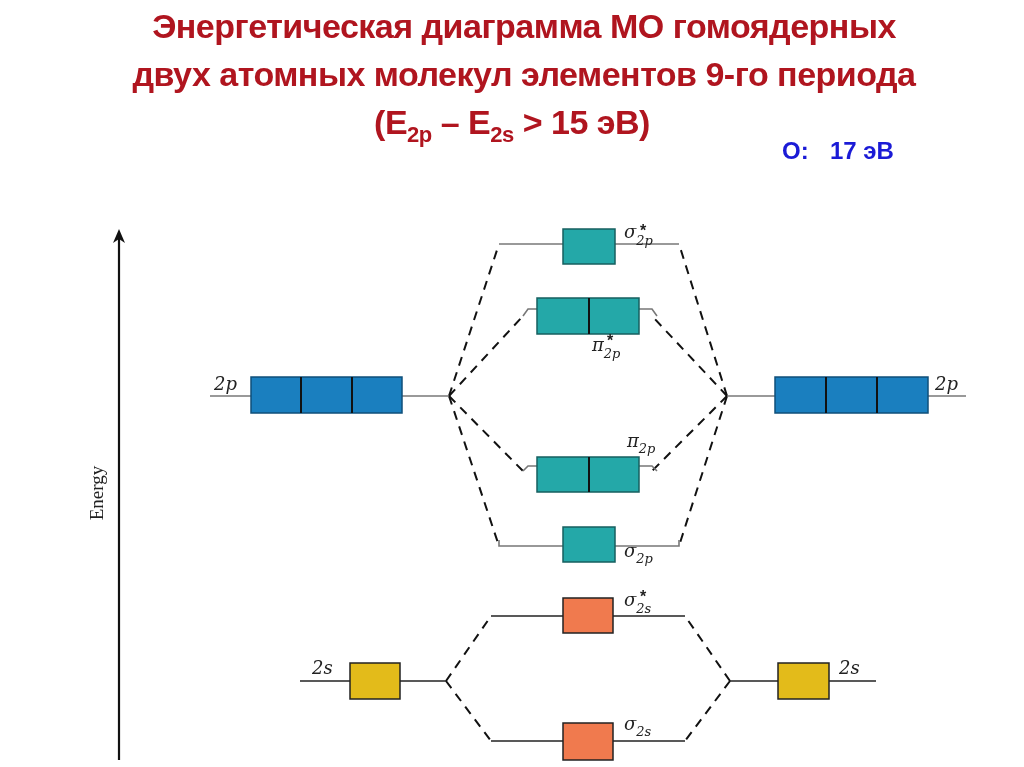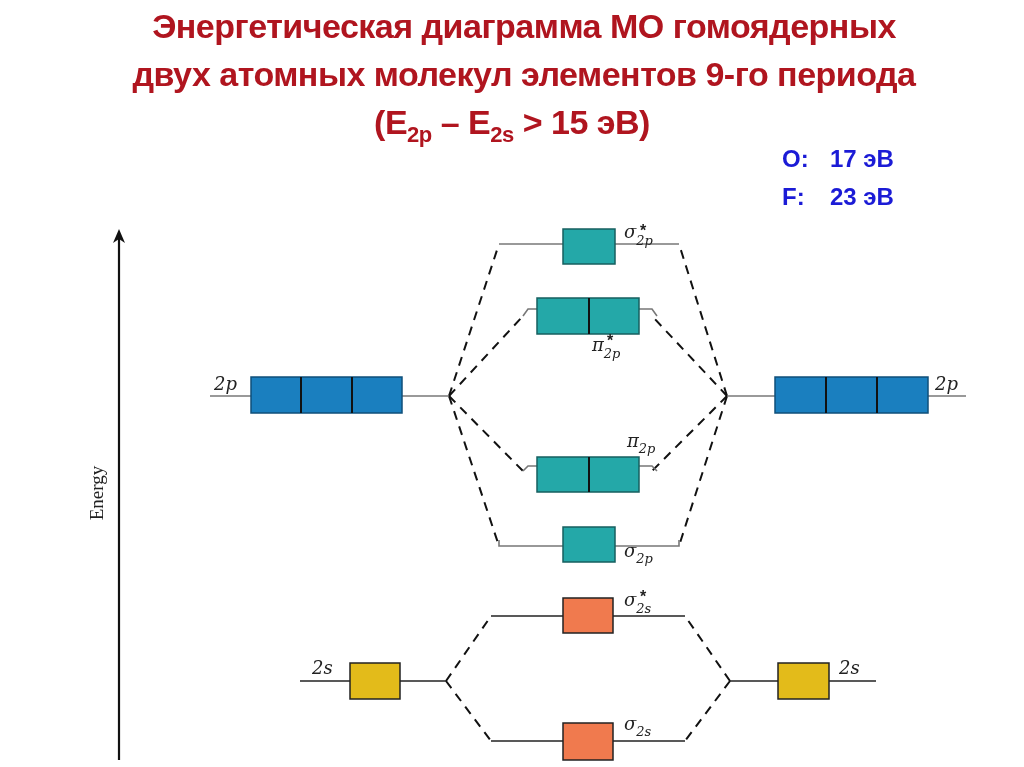--- a/index.html
+++ b/index.html
@@ -1,37 +1,36 @@
 <!DOCTYPE html>
 <html><head>
 <meta charset="utf-8">
 <style>
   html,body{margin:0;padding:0;background:#ffffff;}
   body{width:1024px;height:767px;position:relative;overflow:hidden;font-family:"Liberation Sans","DejaVu Sans",sans-serif;}
   .title{position:absolute;left:0;top:2px;width:1024px;text-align:center;color:#b0151f;font-weight:bold;font-size:34px;line-height:48px;letter-spacing:-0.5px;padding-left:12px;}
   .title .l3{position:relative;left:-12px;}
   .title sub{font-size:22px;vertical-align:-8px;line-height:0;}
-  .vals{position:absolute;left:782px;top:140px;color:#1b1bd6;font-weight:bold;font-size:24px;line-height:38px;}
+  .vals{position:absolute;left:782px;top:132px;color:#1b1bd6;font-weight:bold;font-size:24px;line-height:38px;}
   .vals .row span{display:inline-block;}
   .vals .k{width:48px;}
   svg{position:absolute;left:0;top:0;}
   .ml{font-family:"DejaVu Serif","Liberation Serif",serif;font-style:italic;}
 </style>
 </head>
 <body>
 
 <div class="title">
   <div>Энергетическая диаграмма МО гомоядерных</div>
   <div>двух атомных молекул элементов  9-го периода</div>
   <div class="l3"><span>(E</span><sub>2p</sub><span> – E</span><sub>2s</sub><span> &gt; 15 эВ)</span></div>
 </div>
 
 <div class="vals">
   <div class="row"><span class="k">O:</span><span>17 эВ</span></div>
-  <div class="row"><span class="k">F:</span><span>23 эВ</span></div>
 </div>
 
 <svg width="1024" height="767" viewBox="0 0 1024 767">
   <defs>
     <marker id="arr" markerWidth="10" markerHeight="10" refX="5" refY="5" orient="auto">
       <path d="M0,0 L10,5 L0,10 L3,5 Z" fill="#111"></path>
     </marker>
   </defs>
 
   <g>

